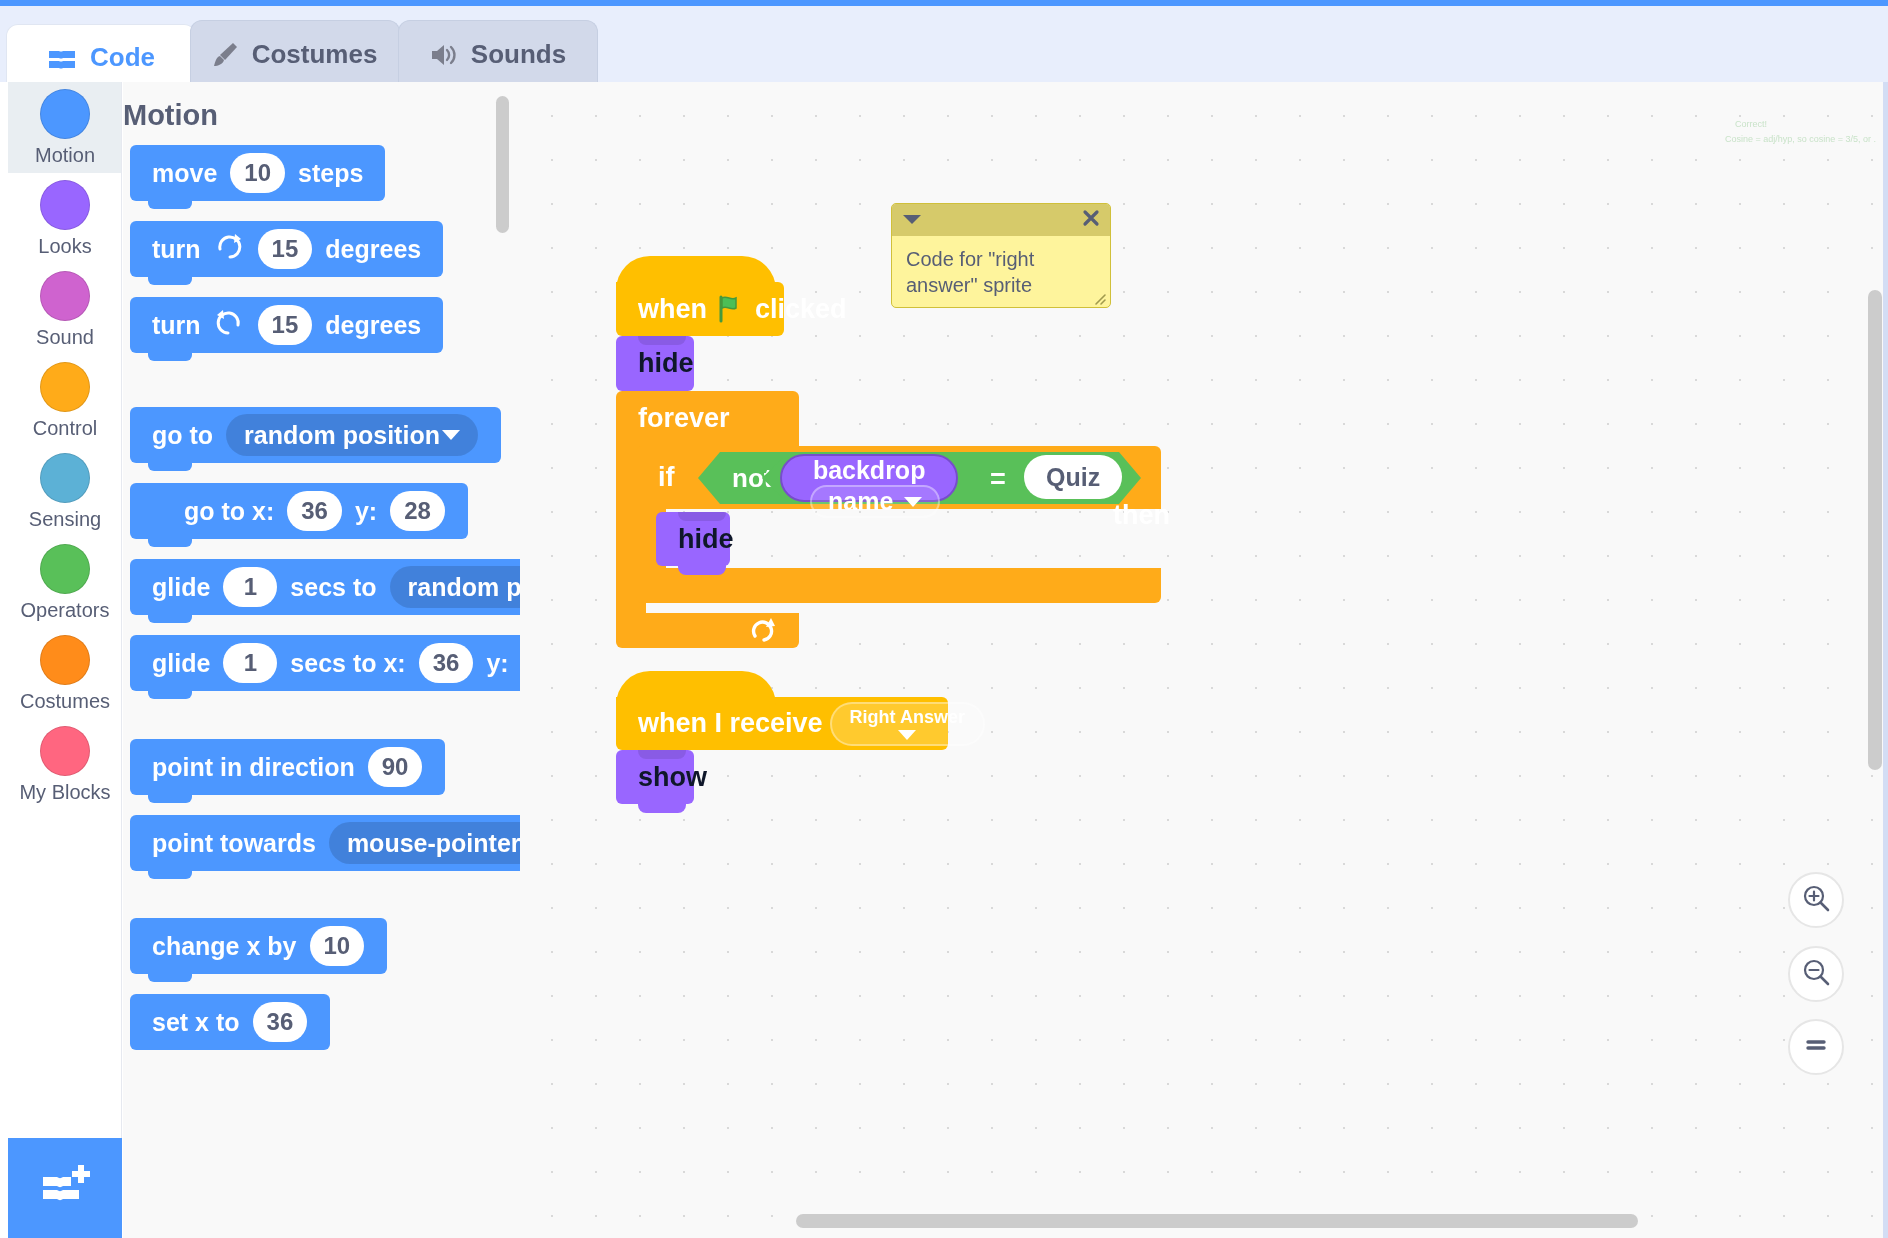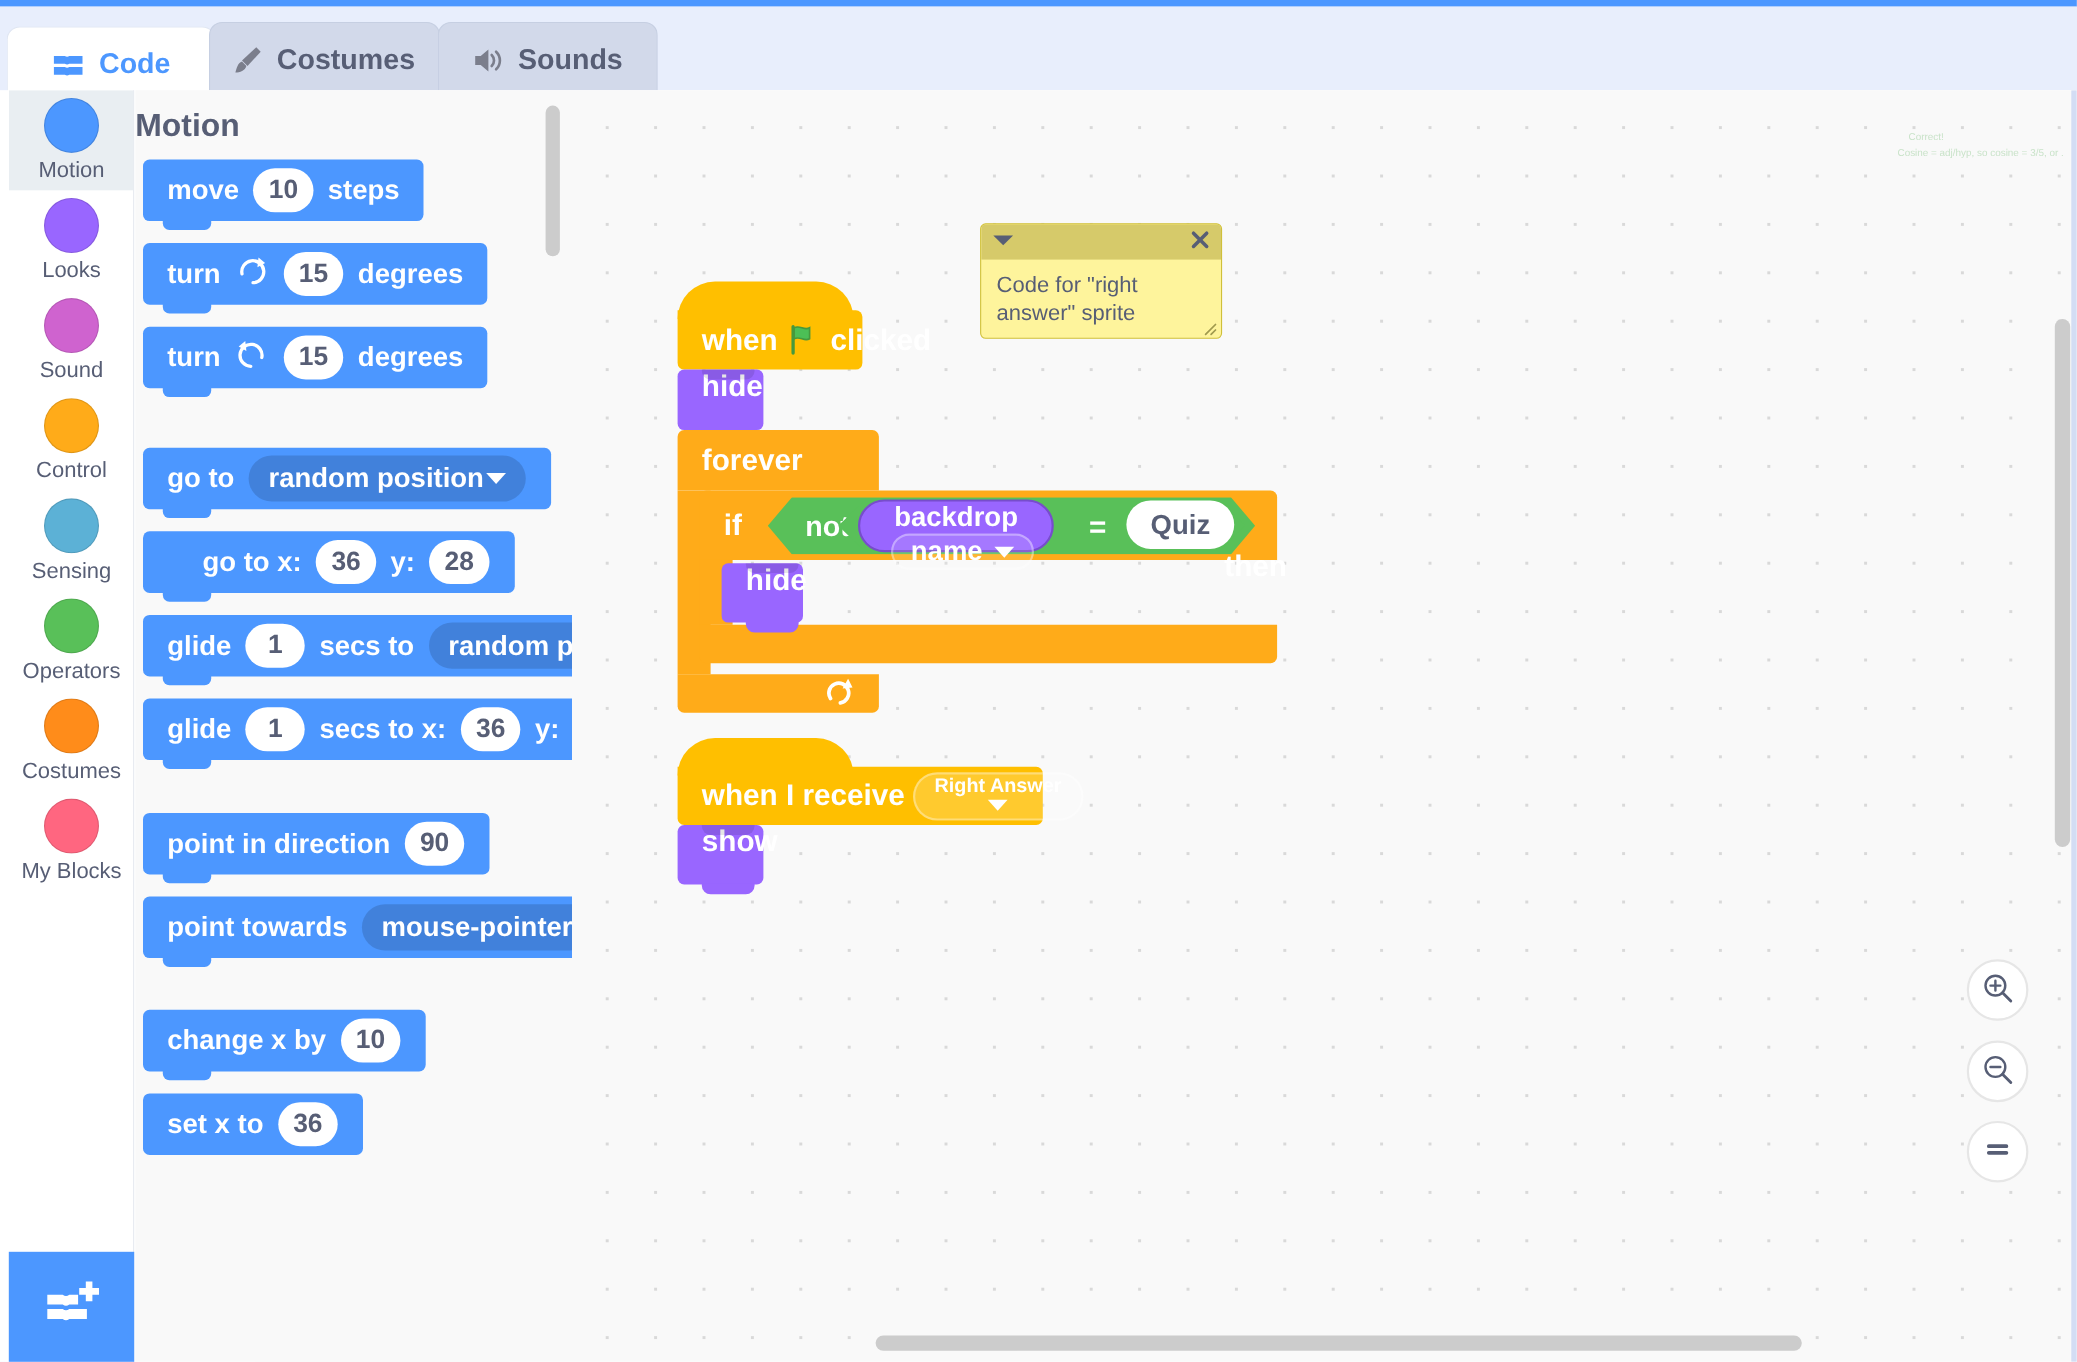--- a/index.html
+++ b/index.html
@@ -116,21 +116,21 @@
     display: inline-flex; align-items: center; justify-content: center;
     font-size: 24px; font-weight: bold;
     margin: 0 7px; padding: 0 14px;
     cursor: text;
   }
   .dd-input {
     background: rgba(0,0,0,0.14);
     color: #ffffff;
     border-radius: 22px;
     height: 42px;
-    display: inline-flex; align-items: center; justify-content: flex-start;
+    display: inline-flex; align-items: center; justify-content: center;
     gap: 2px;
     font-size: 25px; font-weight: bold;
     margin: 0 7px; padding: 0 18px;
     cursor: pointer;
   }
   .caret { width: 0; height: 0; border-left: 9px solid transparent; border-right: 9px solid transparent; border-top: 10px solid #ffffff; }
 
   
   #canvas {
     position: absolute; left: 520px; top: 0; width: 1368px; height: 1156px;
@@ -159,23 +159,23 @@
     cursor: pointer; user-select: none;
   }
   .hat::before {
     content: ""; position: absolute; left: 0; top: -26px;
     width: 160px; height: 34px;
     background: #ffbf00;
     border-radius: 80px 80px 0 0;
   }
   .stack {
     position: absolute;
-    display: flex; align-items: flex-start;
+    display: flex; align-items: center;
     padding: 0 22px;
-    color: #ffffff; font-size: 27px; font-weight: bold;
+    color: #0f172a; font-size: 27px; font-weight: bold;
     border-radius: 6px;
     white-space: nowrap; cursor: pointer; user-select: none;
   }
   .stack.looks { background: #9966ff; }
   .stack .bump {
     position: absolute; left: 22px; bottom: -9px;
     width: 48px; height: 10px; border-radius: 0 0 8px 8px;
   }
   .stack.looks .bump { background: #9966ff; }
   .stack .dent {

